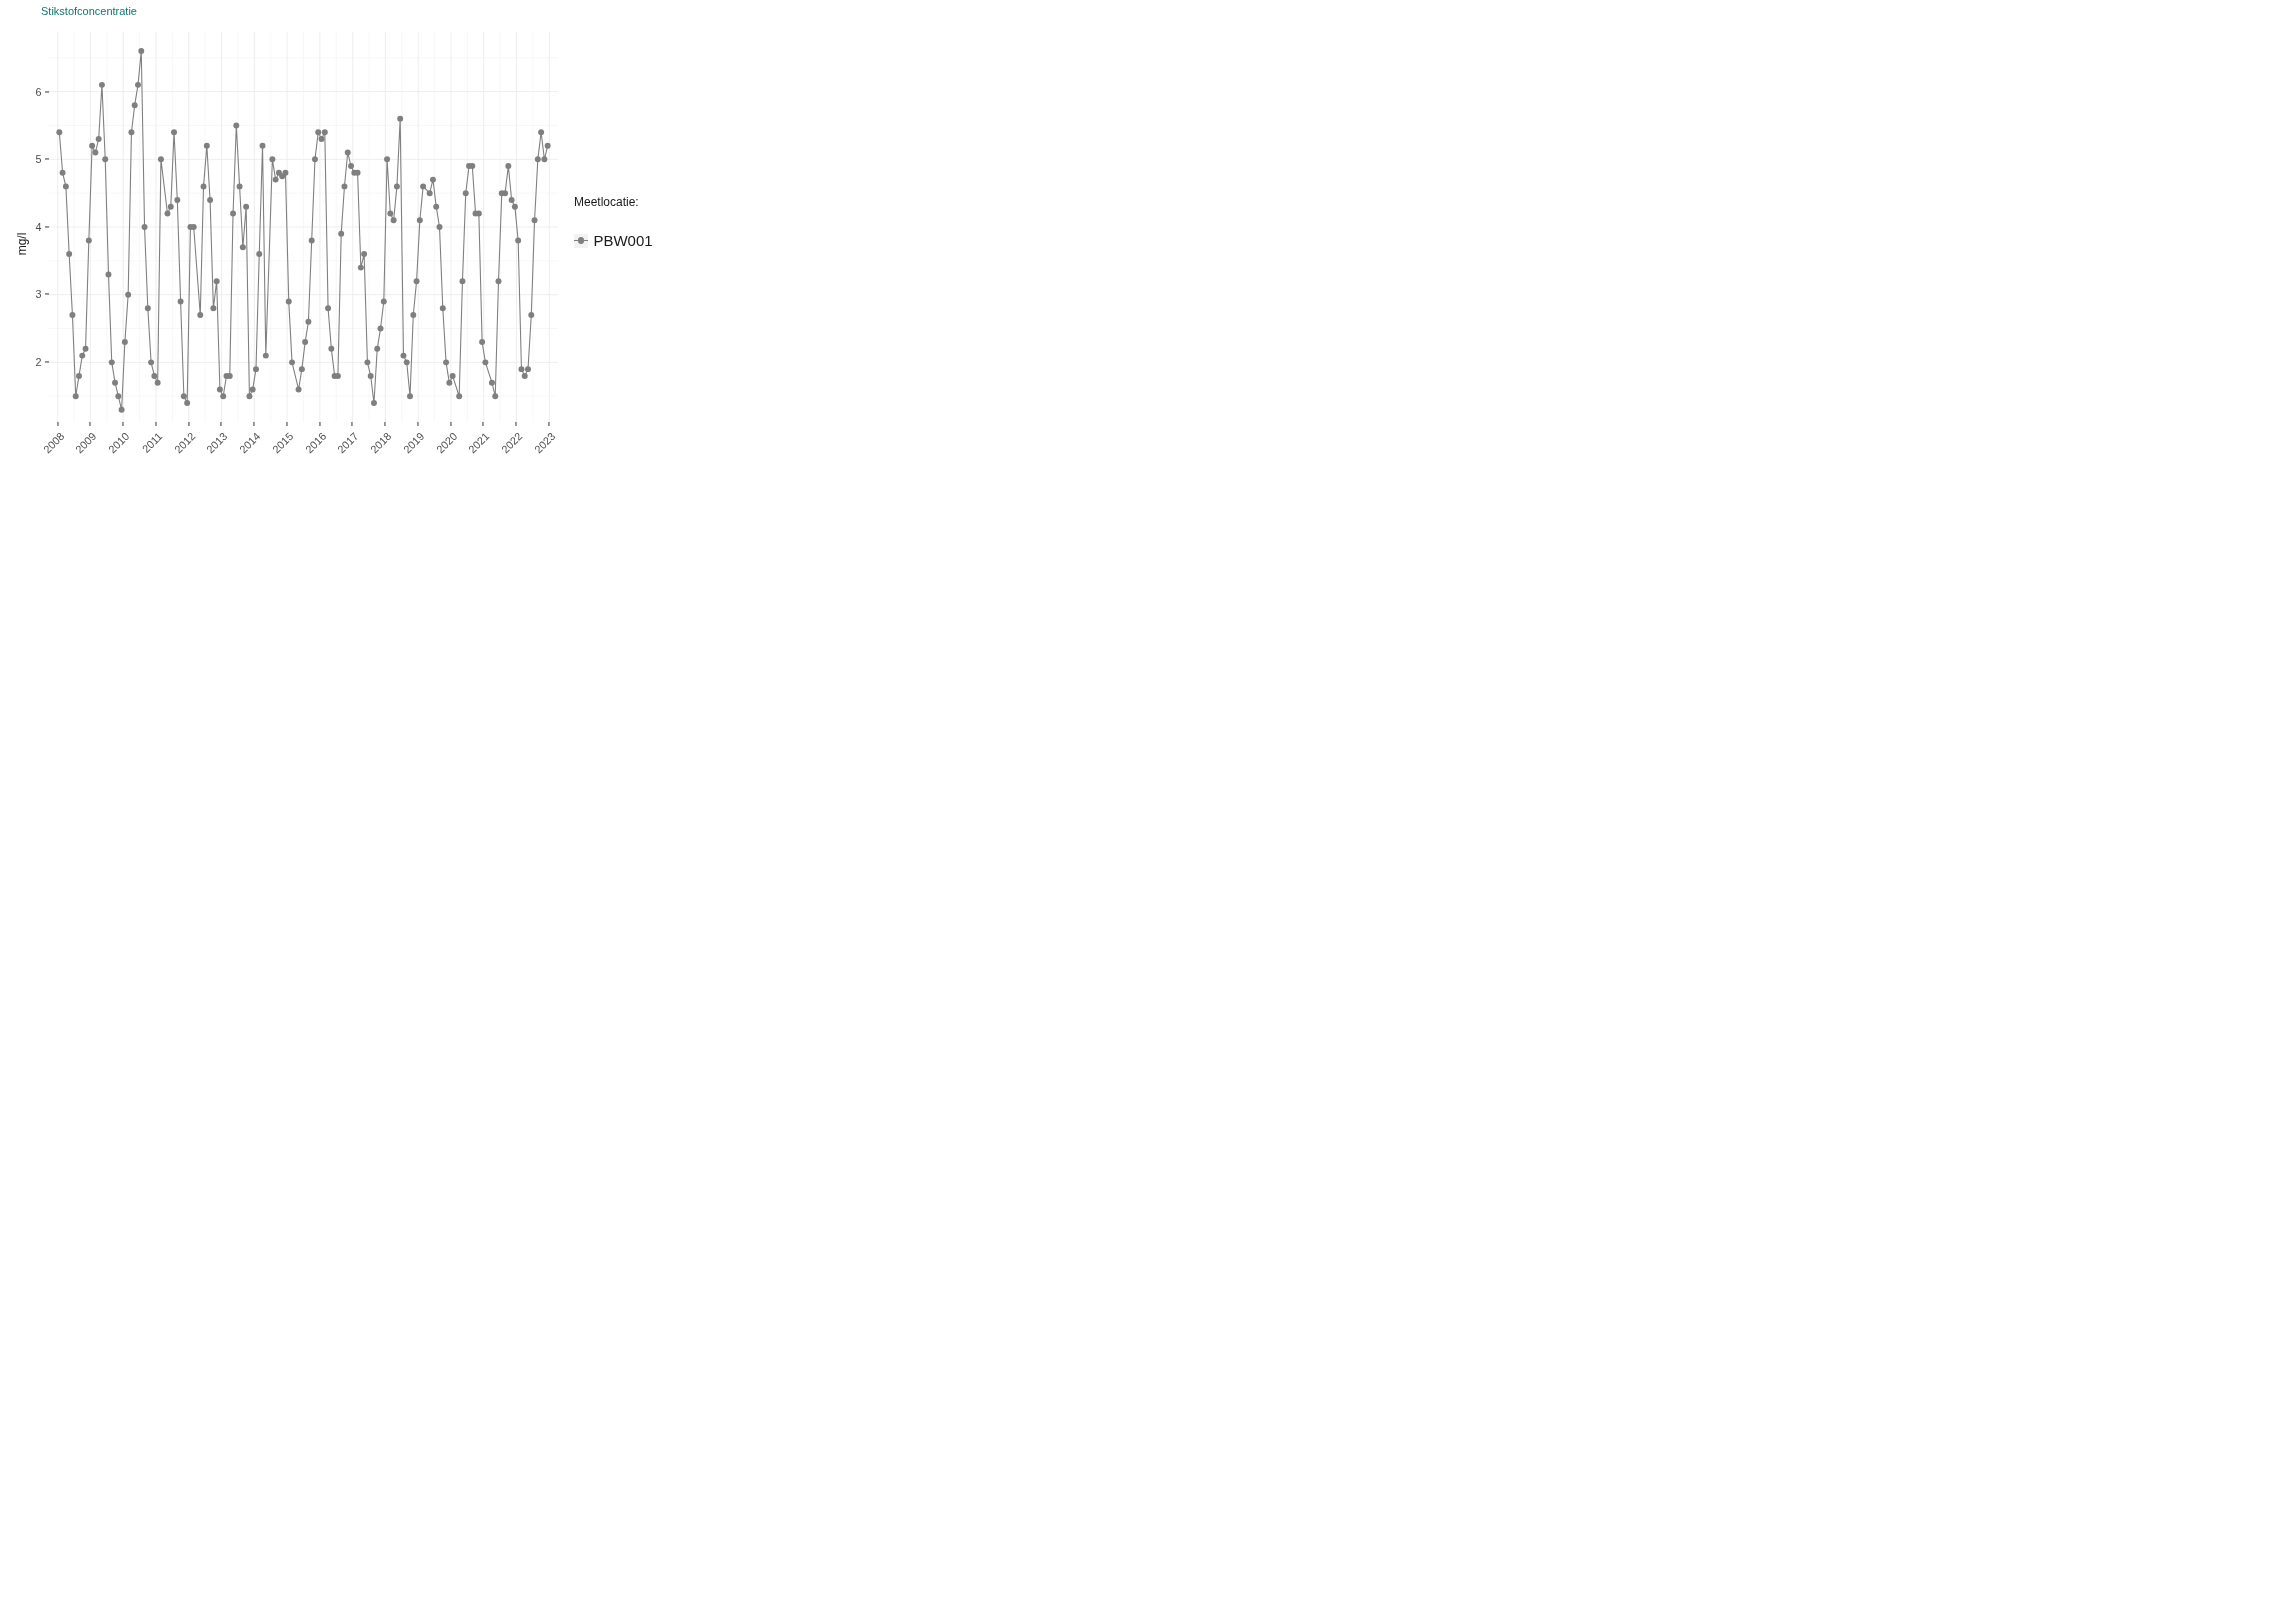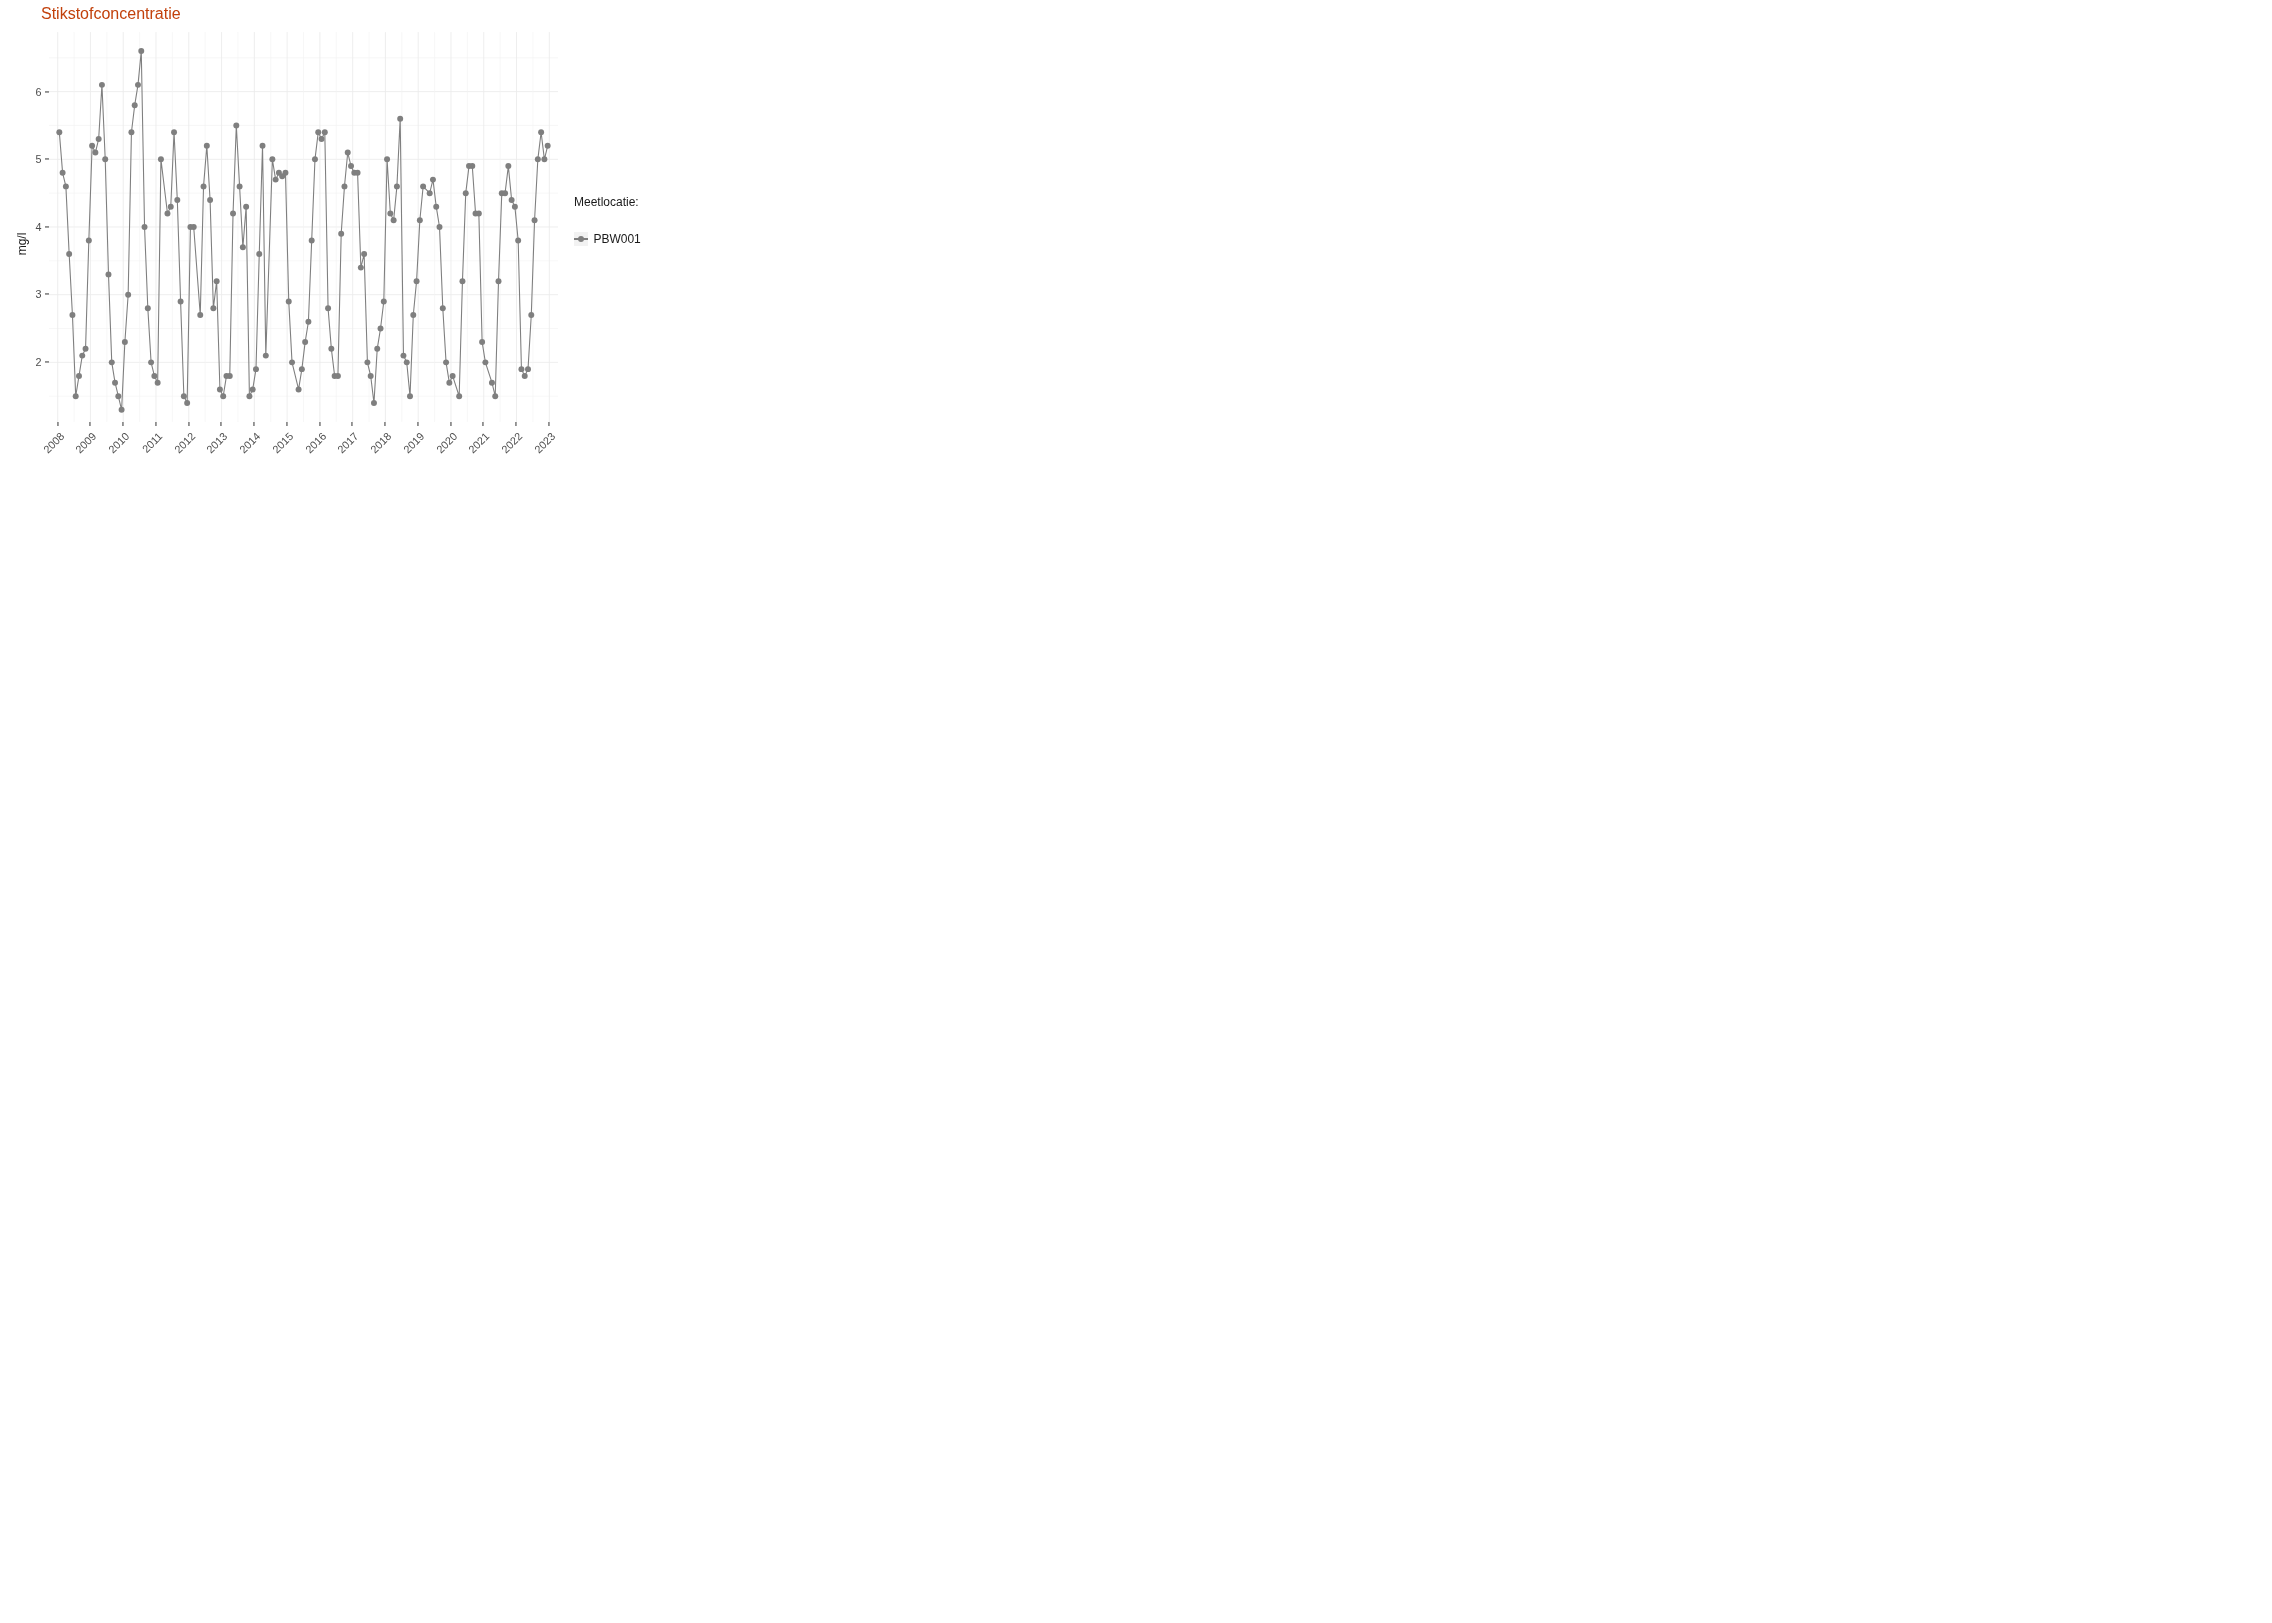--- a/index.html
+++ b/index.html
@@ -12,22 +12,22 @@
     position: relative;
     width: 682px;
     height: 487px;
     margin: 0;
     background: #ffffff;
   }
   .title {
     position: absolute;
     left: 41px;
     top: 5.4px;
-    font-size: 16px;
-    color: #c2410c;
+    font-size: 11px;
+    color: #0f766e;
   }
   .plot-area {
     position: absolute;
     left: 49px;
     top: 32px;
     width: 509px;
     height: 390px;
     background: #ffffff;
   }
   .plot-area svg {
@@ -86,21 +86,21 @@
     font-size: 12px;
     color: #1a1a1a;
   }
   .legend .legend-title {
     margin-bottom: 23px;
   }
   .legend .legend-item {
     display: flex;
     align-items: center;
     gap: 5.4px;
-    font-size: 12px;
+    font-size: 15px;
   }
   .legend .swatch {
     width: 14px;
     height: 14px;
     background: #f2f2f2;
     display: inline-flex;
     align-items: center;
     justify-content: center;
   }
   .legend .swatch .dot {

